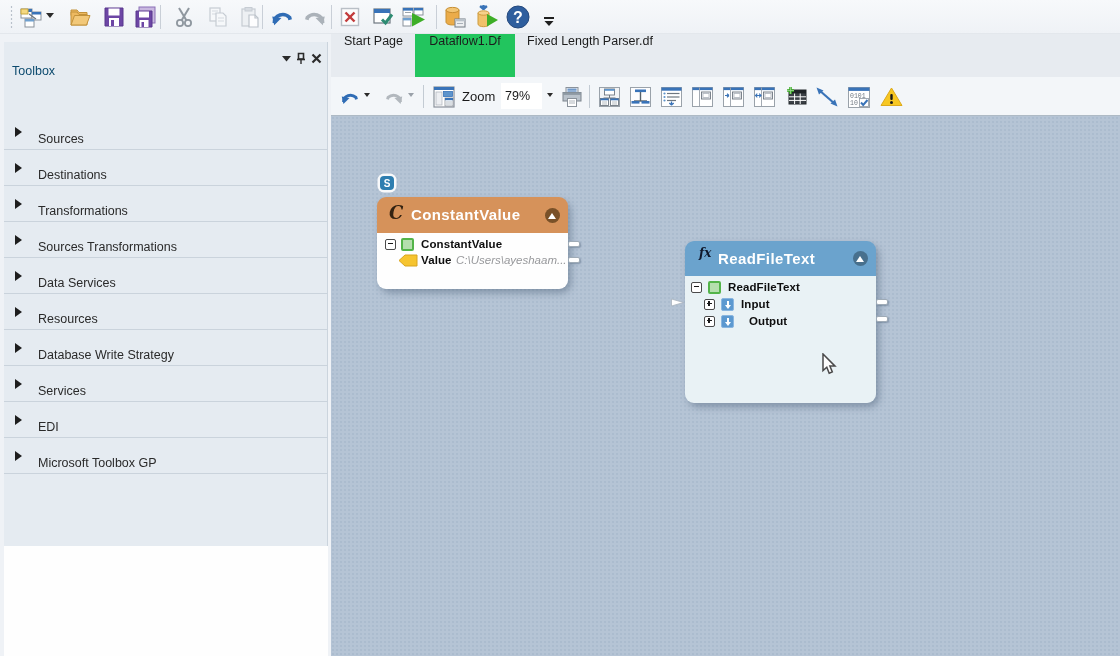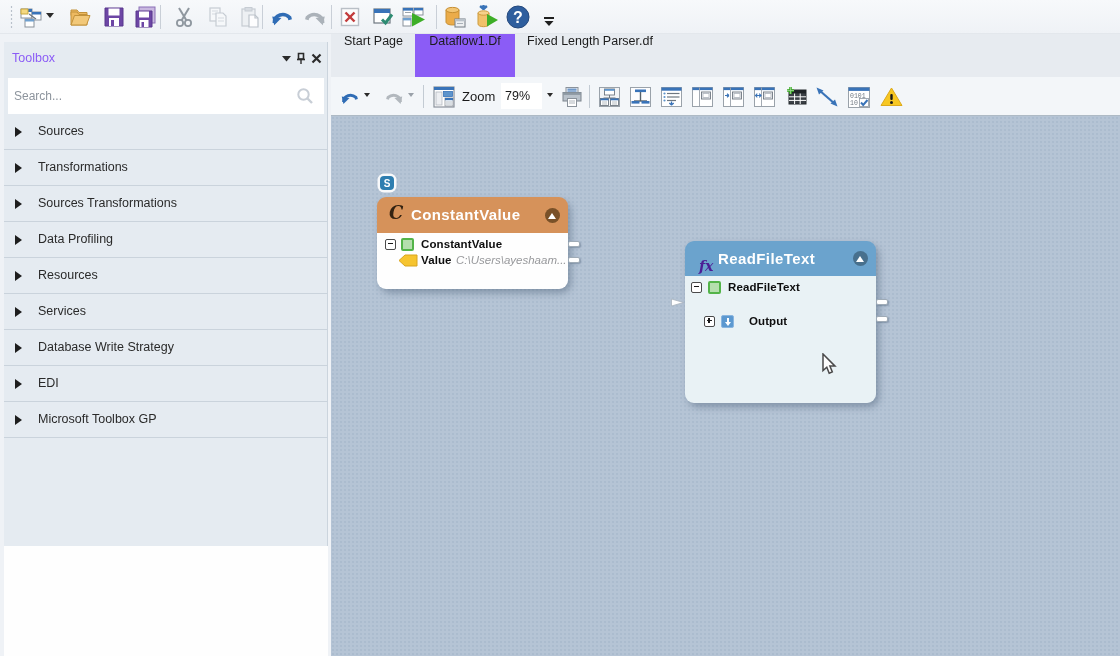--- a/index.html
+++ b/index.html
@@ -13,39 +13,39 @@
   .grip { position:absolute; left:9px; top:5px; width:5px; height:24px;
     background-image:radial-gradient(#B9C1CB 1px, transparent 1.2px); background-size:5px 4px; }
   .tbtn { position:absolute; top:4px; width:26px; height:26px; display:flex; align-items:center; justify-content:center; }
   .tsep { position:absolute; top:5px; width:1px; height:24px; background:#C9CFD7; }
   .dd-arrow { position:absolute; top:13px; width:0; height:0; border-left:4px solid transparent;
     border-right:4px solid transparent; border-top:5px solid #2B2B2B; }
 
   
   #toolbox { position:absolute; left:4px; top:42px; width:324px; height:614px; background:#E5EBF1; border-right:1px solid #CBD4DD; }
   #toolbox-header { position:relative; height:34px; }
-  #toolbox-title { position:absolute; left:8px; top:9px; font-size:12.5px; color:#8b5cf6; }
+  #toolbox-title { position:absolute; left:8px; top:22px; font-size:12.5px; color:#0c4a6e; }
   .tbx-hicon { position:absolute; top:8px; width:16px; height:16px; display:flex; align-items:center; justify-content:center; }
   #toolbox-search { position:absolute; left:4px; top:36px; width:316px; height:36px; background:#FFFFFF; }
   #toolbox-search input { position:absolute; left:6px; top:0; width:270px; height:36px; border:none; outline:none;
     font-size:12px; color:#555; background:transparent; font-family:"Liberation Sans",sans-serif; }
   #toolbox-search input::placeholder { color:#8D949D; opacity:1; }
   #search-mag { position:absolute; right:10px; top:9px; }
   #toolbox-items { position:absolute; left:0; top:72px; width:324px; }
   .tbx-row { position:relative; height:36px; border-bottom:1px solid #CAD3DC; }
   .tbx-row .tri { position:absolute; left:11px; top:13px; width:0; height:0;
     border-top:5px solid transparent; border-bottom:5px solid transparent; border-left:7px solid #1E1E1E; }
-  .tbx-row .lbl { position:absolute; left:34px; top:10px; font-size:12.5px; color:#2A2A2A; }
+  .tbx-row .lbl { position:absolute; left:34px; top:18px; font-size:12.5px; color:#2A2A2A; }
   #toolbox-filler { position:absolute; left:0; top:504px; width:324px; height:110px; background:#FEFEFE; }
 
   
   #tabstrip { position:absolute; left:331px; top:34px; width:789px; height:43px; background:#E7EBF0; }
   .tab { position:absolute; top:0; height:43px; display:flex; align-items:flex-start; justify-content:center;
     font-size:12.5px; color:#1C1C1C; }
-  .tab.active { background:#8b5cf6; }
+  .tab.active { background:#22c55e; }
 
   #df-toolbar { position:absolute; left:331px; top:77px; width:789px; height:39px;
     background:#F3F6F9; border-bottom:1px solid #AEBAC5; }
   .t2btn { position:absolute; top:7px; width:26px; height:26px; display:flex; align-items:center; justify-content:center; }
   .t2sep { position:absolute; top:8px; width:1px; height:23px; background:#C3CBD3; }
   .t2dd { position:absolute; top:16px; width:0; height:0; border-left:3.5px solid transparent;
     border-right:3.5px solid transparent; border-top:4.5px solid #2B2B2B; }
   .t2dd.dis { border-top-color:#9AA1A9; }
   #zoom-label { position:absolute; left:131px; top:12px; font-size:13px; color:#1A1A1A; }
   #zoom-combo { position:absolute; left:170px; top:6px; width:41px; height:26px; background:#FFFFFF;
@@ -263,56 +263,53 @@
           <line x1="6" y1="8" x2="6" y2="12" stroke="#2B2B2B" stroke-width="1.4"></line>
         </svg>
       </div>
       <div class="tbx-hicon" style="right:3px">
         <svg width="11" height="11" viewBox="0 0 11 11">
           <path d="M1.5 1.5 L9.5 9.5 M9.5 1.5 L1.5 9.5" stroke="#2B2B2B" stroke-width="2.2"></path>
         </svg>
       </div>
     </div>
 
-    <div id="toolbox-search">
-      <input type="text" placeholder="Search..." style="">
-      <svg id="search-mag" width="18" height="18" viewBox="0 0 18 18">
-        <circle cx="7.5" cy="7.5" r="5.2" fill="none" stroke="#C8CED6" stroke-width="2"></circle>
-        <line x1="11.5" y1="11.5" x2="16" y2="16" stroke="#C8CED6" stroke-width="2.4"></line>
-      </svg>
-    </div>
 
     <div id="toolbox-items">
       <div class="tbx-row">
         <span class="tri"></span>
         <span class="lbl">Sources</span>
       </div>
       <div class="tbx-row">
         <span class="tri"></span>
+        <span class="lbl">Destinations</span>
+      </div>
+      <div class="tbx-row">
+        <span class="tri"></span>
         <span class="lbl">Transformations</span>
       </div>
       <div class="tbx-row">
         <span class="tri"></span>
         <span class="lbl">Sources Transformations</span>
       </div>
       <div class="tbx-row">
         <span class="tri"></span>
-        <span class="lbl">Data Profiling</span>
+        <span class="lbl">Data Services</span>
       </div>
       <div class="tbx-row">
         <span class="tri"></span>
         <span class="lbl">Resources</span>
       </div>
       <div class="tbx-row">
         <span class="tri"></span>
+        <span class="lbl">Database Write Strategy</span>
+      </div>
+      <div class="tbx-row">
+        <span class="tri"></span>
         <span class="lbl">Services</span>
-      </div>
-      <div class="tbx-row">
-        <span class="tri"></span>
-        <span class="lbl">Database Write Strategy</span>
       </div>
       <div class="tbx-row">
         <span class="tri"></span>
         <span class="lbl">EDI</span>
       </div>
       <div class="tbx-row">
         <span class="tri"></span>
         <span class="lbl">Microsoft Toolbox GP</span>
       </div>
     </div>
@@ -527,32 +524,37 @@
           <span class="txt" style="position:absolute; left:44px; top:2px">Value</span>
           <span class="value-italic" style="position:absolute; left:79px; top:2px; white-space:nowrap">C:\Users\ayeshaam...</span>
         </div>
       </div>
       <span class="port" style="right:-12px; top:44px"></span>
       <span class="port" style="right:-12px; top:60px"></span>
     </div>
 
     <div class="node" style="left:354px; top:125px; width:191px; height:162px">
       <div class="node-header" style="height:35px; background:#6BA3CD">
-        <span style="position:absolute; left:14px; top:17px; font-family:'DejaVu Serif',serif; font-style:italic; font-weight:bold; font-size:14px; color:#4c1d95">fx</span>
+        <span style="position:absolute; left:14px; top:5px; font-family:'DejaVu Serif',serif; font-style:italic; font-weight:bold; font-size:12px; color:#0f172a">fx</span>
         <span class="node-title" style="left:33px; top:8.5px">ReadFileText</span>
         <div class="collapse-btn" style="right:8px; top:10px; background:#48708D">
           <span class="up"></span>
         </div>
       </div>
       <div class="node-body" style="top:35px; height:127px; background:#E9F2F5">
         <div class="trow" style="left:0; top:3px; width:100%">
           <span class="expander" style="left:6px; top:2.5px"></span>
           <span class="gsq" style="left:23px; top:1.5px"></span>
           <span class="txt" style="position:absolute; left:43px; top:2px">ReadFileText</span>
         </div>
+        <div class="trow" style="left:0; top:20px; width:100%">
+          <span class="expander plus" style="left:19px; top:2.5px"></span>
+          <span class="bsq" style="left:36px; top:1.5px"></span>
+          <span class="txt" style="position:absolute; left:56px; top:2px">Input</span>
+        </div>
         <div class="trow" style="left:0; top:37px; width:100%">
           <span class="expander plus" style="left:19px; top:2.5px"></span>
           <span class="bsq" style="left:36px; top:1.5px"></span>
           <span class="txt" style="position:absolute; left:64px; top:2px">Output</span>
         </div>
       </div>
       <svg style="position:absolute; left:-14px; top:57px" width="13" height="9" viewBox="0 0 13 9">
         <polygon points="0.5,1 12.5,4.5 0.5,8" fill="#FFFFFF" stroke="#AAB4BE" stroke-width="0.8"></polygon>
       </svg>
       <span class="port" style="right:-12px; top:58px"></span>

